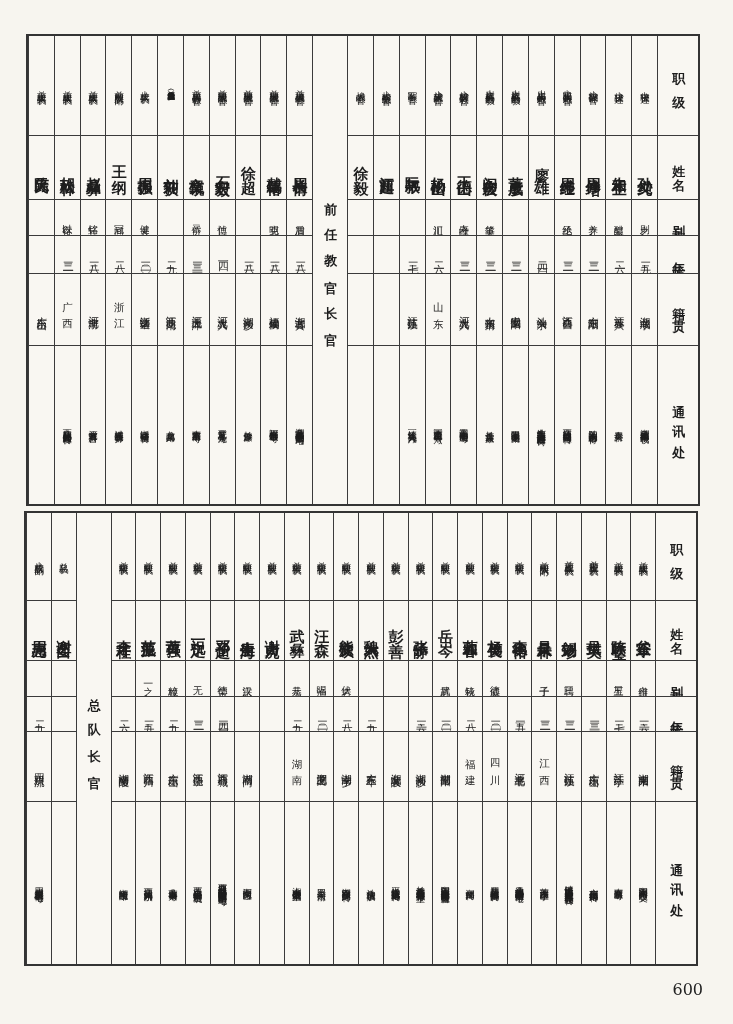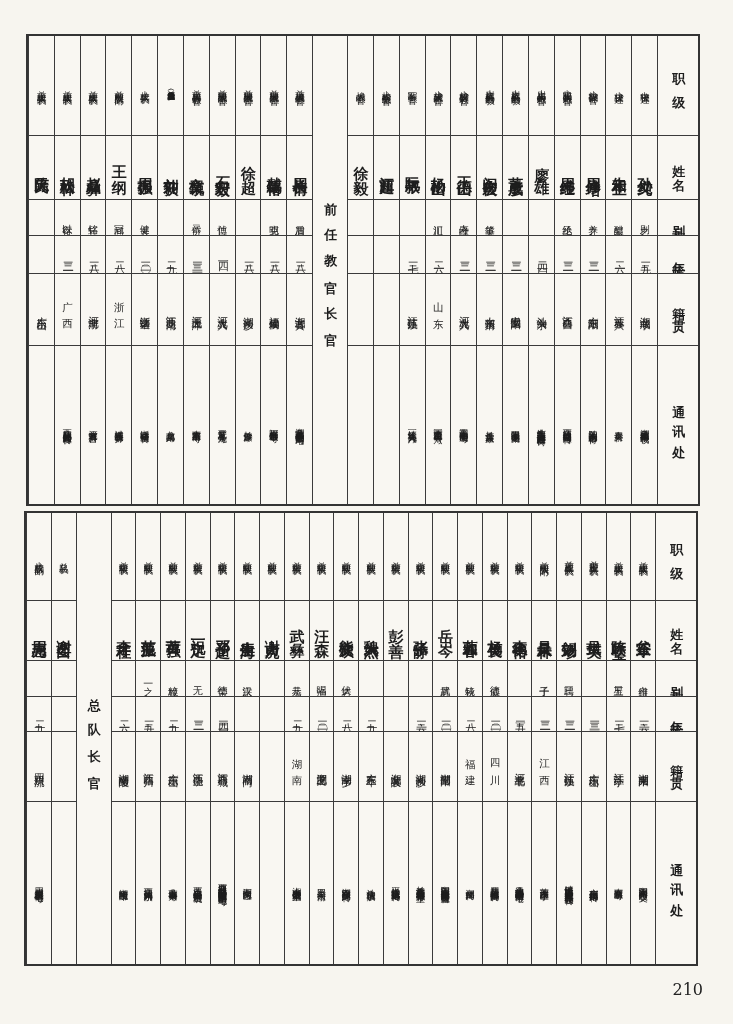--- a/index.html
+++ b/index.html
@@ -1065,14 +1065,14 @@
           <span class="val">二九</span>
         </div>
         <div class="cell c-origin" style="height: 70px;">
           <span class="val">四川双流</span>
         </div>
         <div class="cell c-addr" style="height: 162px;">
           <span class="val">四川成都少城支机石街三十七号</span>
         </div>
       </div>
     </div>
-  <span class="page-number">210</span>
+  <span class="page-number">600</span>
 </div>
 
 </body></html>

